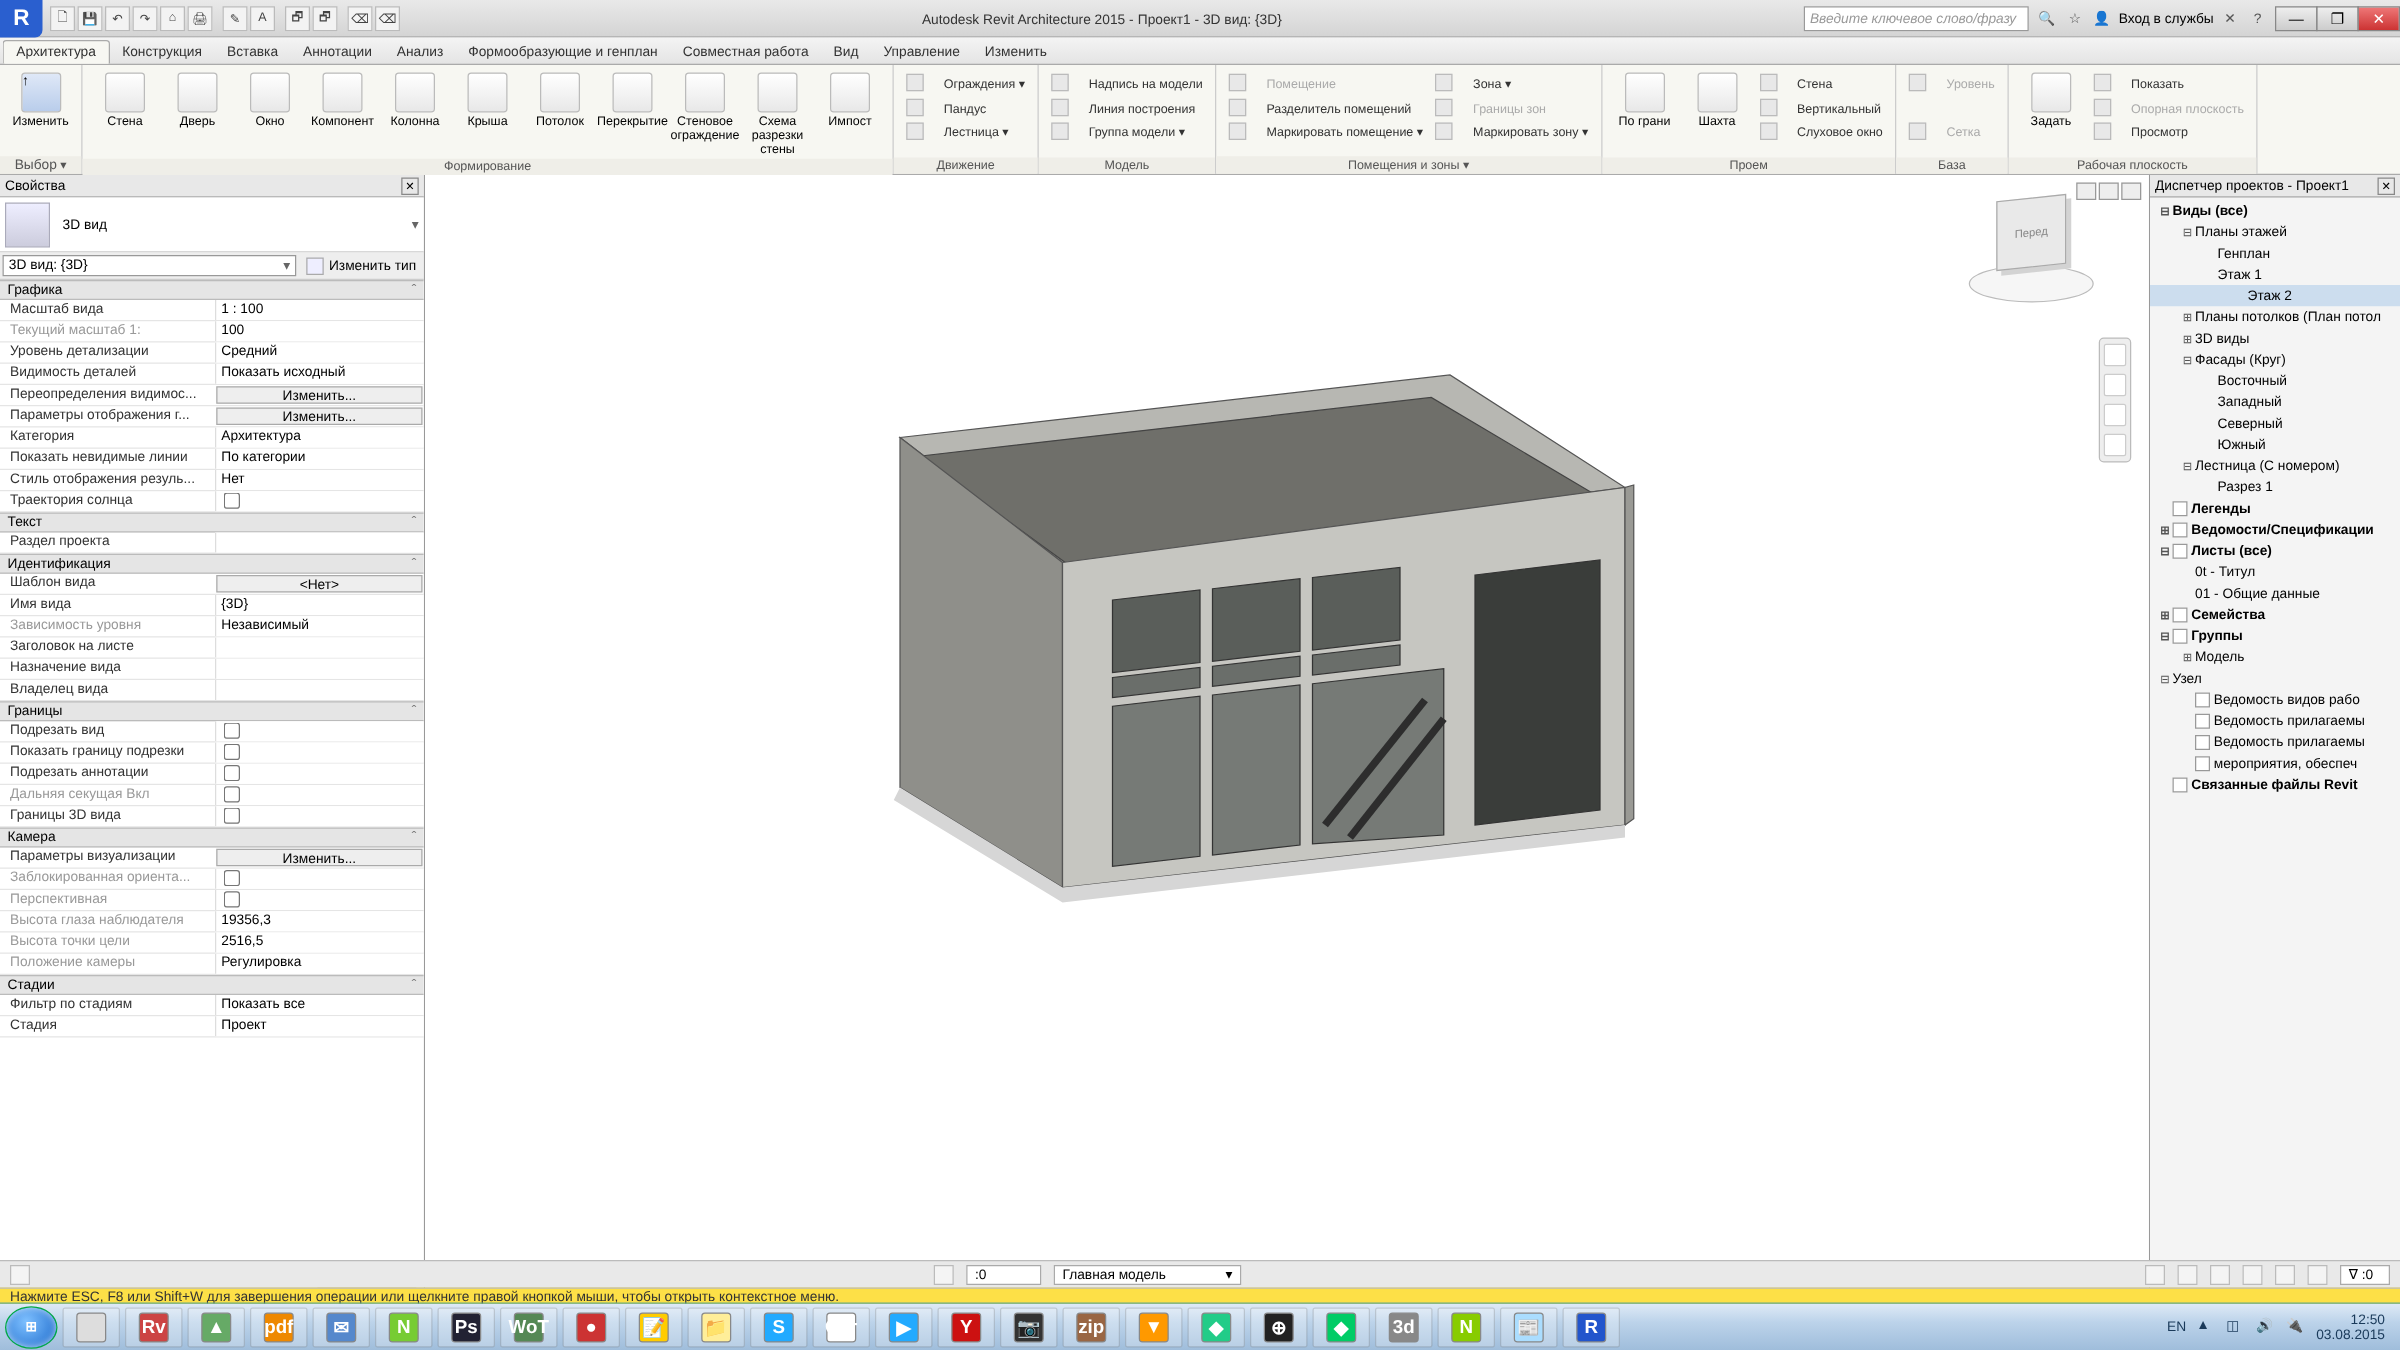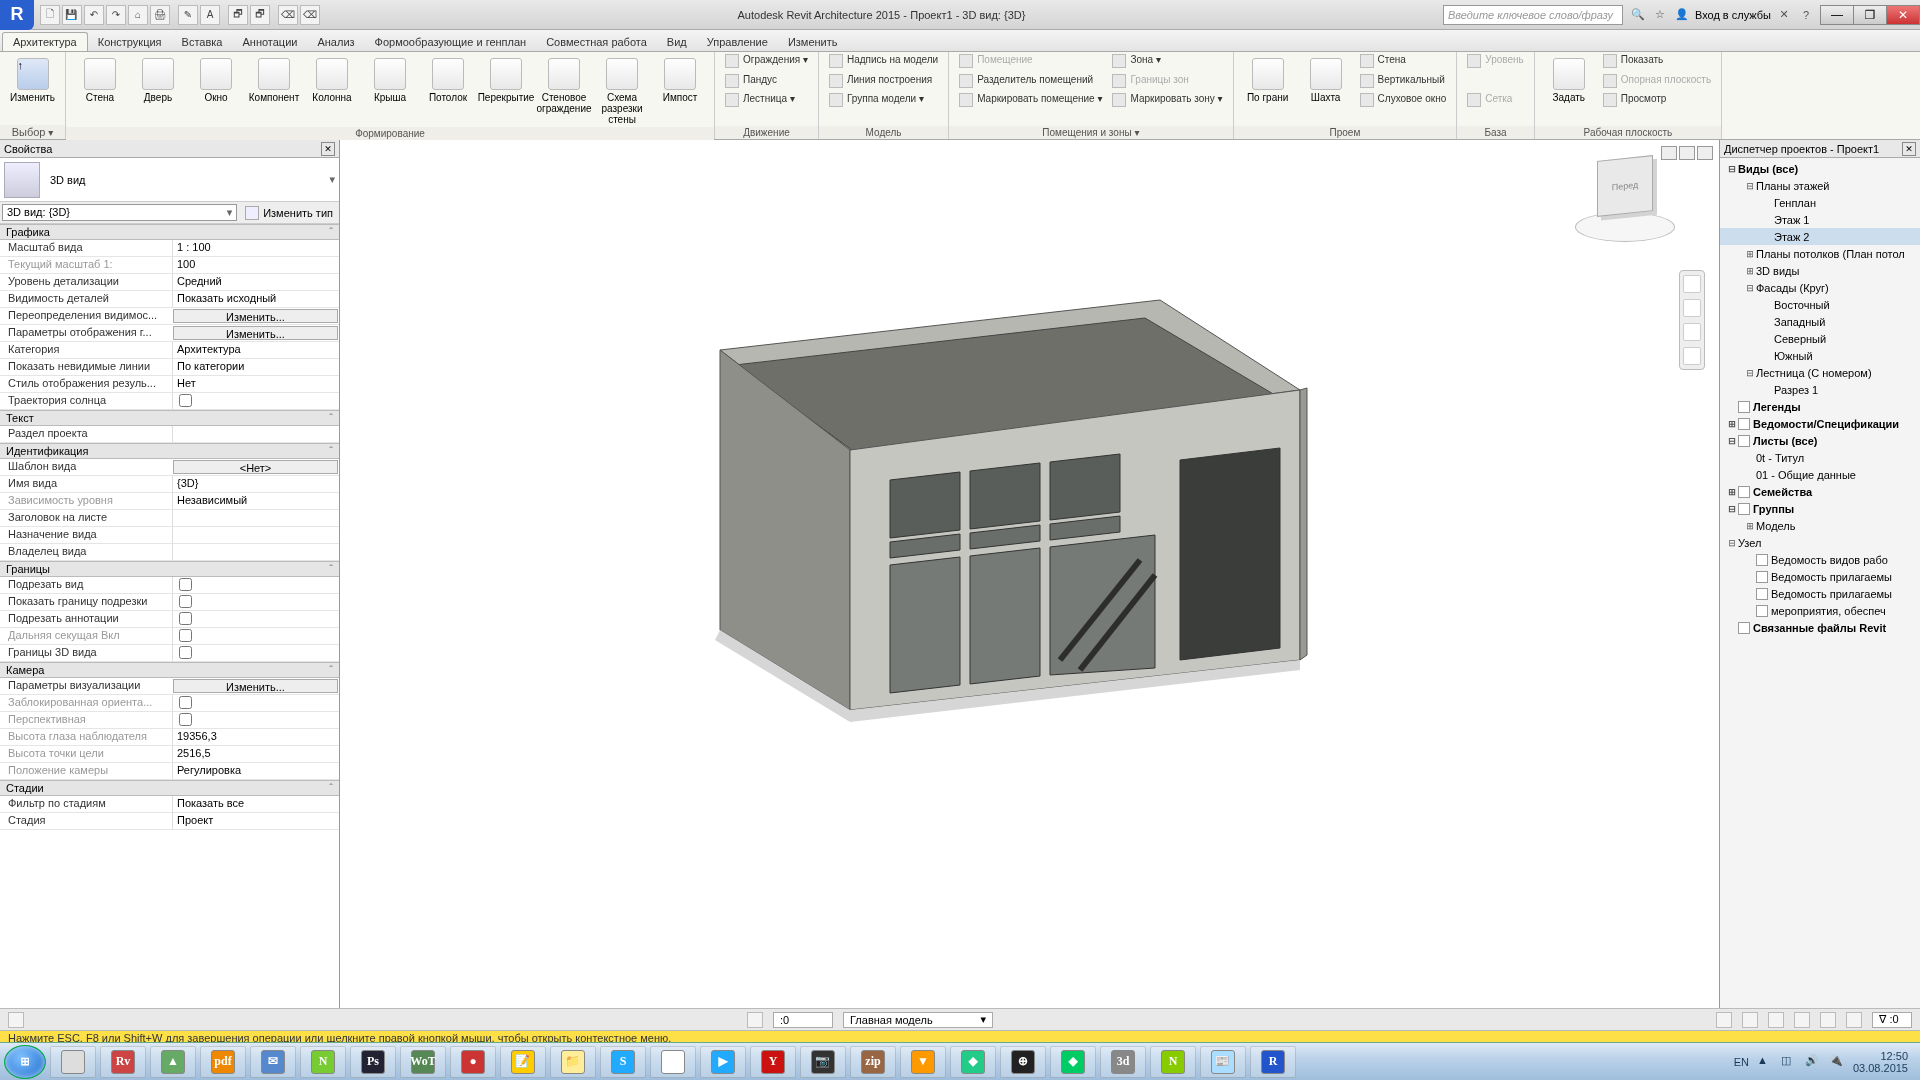--- a/index.html
+++ b/index.html
@@ -25,21 +25,21 @@
 .ribbon-tabs .rtab.active { background:#f7f7f2; border:1px solid #aaa; border-bottom:none; border-radius:3px 3px 0 0; }
 
 
 .ribbon { height:88px; background:#f7f7f2; display:flex; border-bottom:1px solid #aaa; }
 .rgroup { border-right:1px solid #ccc; display:flex; flex-direction:column; }
 .rgroup .items { flex:1; display:flex; align-items:flex-start; padding:2px 6px; gap:2px; }
 .rgroup .gtitle { text-align:center; font-size:10px; color:#555; padding:1px 0; background:#efeee8; }
 .bigbtn { width:56px; display:flex; flex-direction:column; align-items:center; gap:2px; padding-top:4px; }
 .bigbtn .ico { width:32px; height:32px; background:linear-gradient(#fff,#e8e8e8); border:1px solid #bbb; border-radius:3px; }
 .bigbtn .lbl { font-size:10px; text-align:center; line-height:11px; }
-.rowbtn { display:flex; align-items:flex-start; gap:4px; height:19px; padding:0 4px; white-space:nowrap; }
+.rowbtn { display:flex; align-items:flex-end; gap:16px; height:19px; padding:0 4px; white-space:nowrap; }
 .rowbtn .sico { width:14px; height:14px; background:#e8e8e8; border:1px solid #bbb; }
 .rowbtn .lbl { font-size:10px; color:#333; }
 .rowbtn.dim .lbl { color:#aaa; }
 .vstack { display:flex; flex-direction:column; justify-content:space-between; height:58px; }
 
 
 .workspace { position:absolute; top:140px; bottom:32px; left:0; right:0; display:flex; }
 .props-panel { width:340px; background:#f0f0f0; border-right:1px solid #999; display:flex; flex-direction:column; }
 .panel-head { height:18px; background:#e8e8e8; border-bottom:1px solid #aaa; display:flex; align-items:center; padding:0 4px; font-size:11px; }
 .panel-head .x { margin-left:auto; width:14px; height:14px; border:1px solid #888; display:flex; align-items:center; justify-content:center; font-size:9px; }
@@ -96,21 +96,21 @@
 .status2 .sico { width:16px; height:16px; border:1px solid #bbb; background:#f4f4f4; }
 .status2 .spacer { flex:1; }
 
 
 .hintbar { height:18px; background:#fde047; border-top:1px solid #bbb; padding:1px 8px; color:#333; font-size:11px; }
 
 
 .taskbar { position:absolute; bottom:0; left:0; right:0; height:38px; background:linear-gradient(#dfeaf6 0%,#bcd3ea 40%,#9fbddb 100%); border-top:1px solid #6a8; display:flex; align-items:center; padding:0 4px; }
 .start { width:42px; height:34px; border-radius:50%; background:radial-gradient(circle at 40% 35%, #7ec0ff, #1766c9); border:1px solid #0a4; display:flex; align-items:center; justify-content:center; color:#fff; font-weight:bold; box-shadow:inset 0 0 6px rgba(255,255,255,.7);}
 .task { width:46px; height:32px; margin-left:4px; background:rgba(255,255,255,.25); border:1px solid rgba(0,0,0,.15); display:flex; align-items:center; justify-content:center; border-radius:2px;}
-.task span{ width:24px; height:24px; background:#fff; border:1px solid #888; border-radius:3px; display:flex; align-items:center; justify-content:center; font-size:12px; font-weight:bold;font-family:Liberation Serif, serif;}
+.task span{ width:24px; height:24px; background:#fff; border:1px solid #888; border-radius:3px; display:flex; align-items:center; justify-content:center; font-size:15px; font-weight:bold;}
 .tray { margin-left:auto; display:flex; align-items:center; gap:8px; color:#1a3a5a; font-size:11px; padding-right:8px;}
 .tray .ti { width:16px; height:16px; }
 .tray .clock { text-align:right; line-height:12px; }
 </style>
 </head>
 <body>
 
 <div class="titlebar">
   <div class="r-logo">R</div>
   <div class="qat" id="qat">
@@ -624,21 +624,21 @@
           <span>Планы этажей</span>
         </div>
         <div class="tnode" style="padding-left: 42px;">
           <span class="tw"></span>
           <span>Генплан</span>
         </div>
         <div class="tnode" style="padding-left: 42px;">
           <span class="tw"></span>
           <span>Этаж 1</span>
         </div>
-        <div class="tnode sel" style="padding-left: 42px;">
+        <div class="tnode sel" style="padding-left: 66px;">
           <span class="tw"></span>
           <span>Этаж 2</span>
         </div>
         <div class="tnode" style="padding-left: 24px;">
           <span class="tw">⊞</span>
           <span>Планы потолков (План потол</span>
         </div>
         <div class="tnode" style="padding-left: 24px;">
           <span class="tw">⊞</span>
           <span>3D виды</span>

